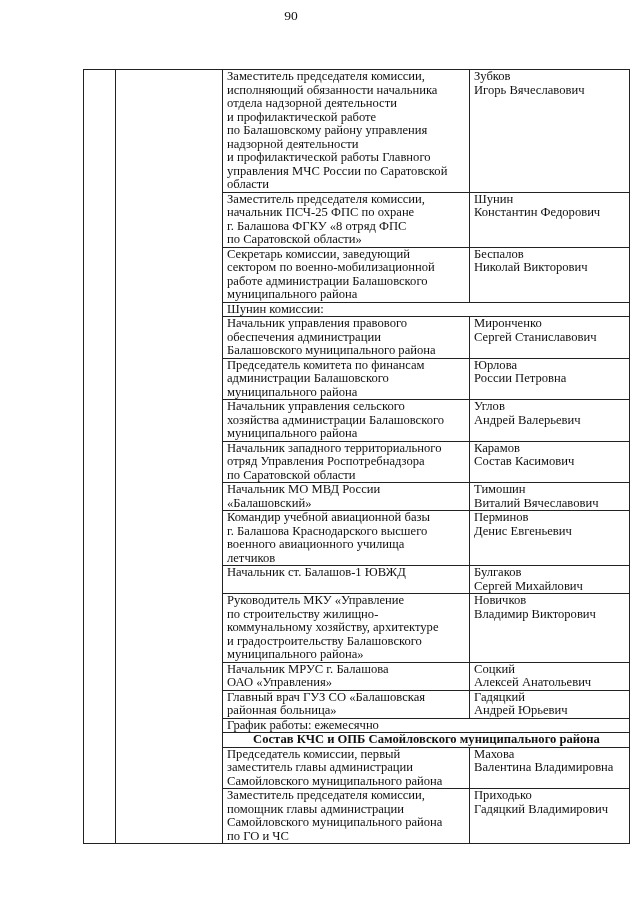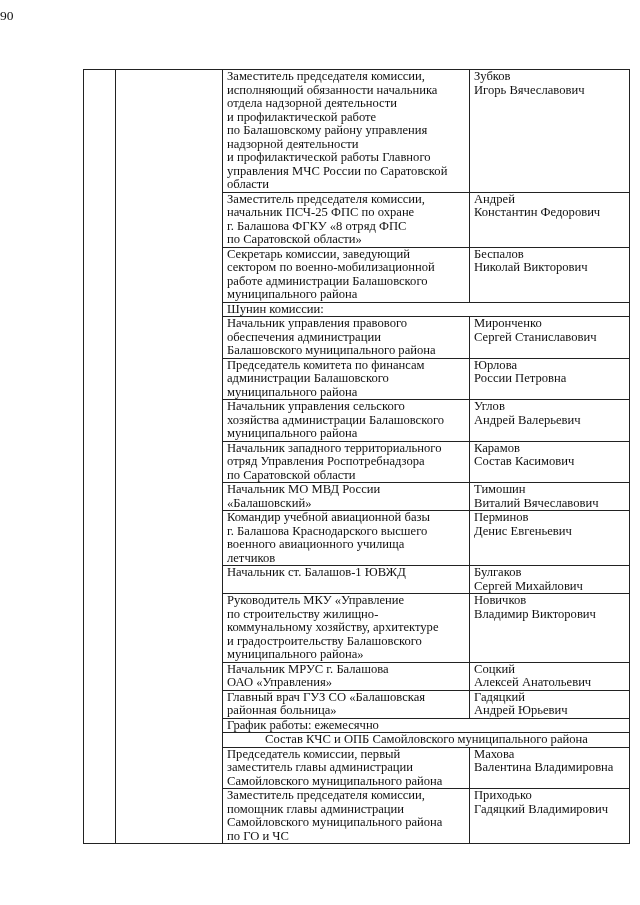--- a/index.html
+++ b/index.html
@@ -1,25 +1,25 @@
 <!DOCTYPE html>
 <html><head>
 <meta charset="utf-8">
 <style>
   html, body { margin: 0; padding: 0; background: #ffffff; }
   body { width: 640px; height: 905px; position: relative; overflow: hidden;
          font-family: "Liberation Serif", "DejaVu Serif", serif; color: #111; }
-  .page-number { position: absolute; top: 8px; left: 0; width: 556px; 
+  .page-number { position: absolute; top: 8px; left: 13px; width: 556px; text-align: center;
                  font-size: 13.5px; }
   table.doc { position: absolute; top: 69px; left: 83px; border-collapse: collapse;
               table-layout: fixed; width: 546px; }
   table.doc td { border: 1px solid #222; vertical-align: top; padding: 0 3px 0 4px;
                  font-size: 12.6px; line-height: 13.5px; white-space: pre-line; }
   col.c1 { width: 32px; } col.c2 { width: 107px; } col.c3 { width: 247px; } col.c4 { width: 160px; }
-  td.heading { font-weight: normal; text-align: center; }
+  td.heading { font-weight: bold; text-align: center; }
 </style>
 </head>
 <body>
 
 <div class="page-number">90</div>
 
 <table class="doc">
   <colgroup>
       <col class="c1">
       <col class="c2">
@@ -40,21 +40,21 @@
 управления МЧС России по Саратовской
 области</td>
       <td>Зубков
 Игорь Вячеславович</td>
     </tr>
     <tr>
       <td>Заместитель председателя комиссии,
 начальник ПСЧ-25 ФПС по охране
 г. Балашова ФГКУ «8 отряд ФПС
 по Саратовской области»</td>
-      <td>Андрей
+      <td>Шунин
 Константин Федорович</td>
     </tr>
     <tr>
       <td>Секретарь комиссии, заведующий
 сектором по военно-мобилизационной
 работе администрации Балашовского
 муниципального района</td>
       <td>Беспалов
 Николай Викторович</td>
     </tr>

